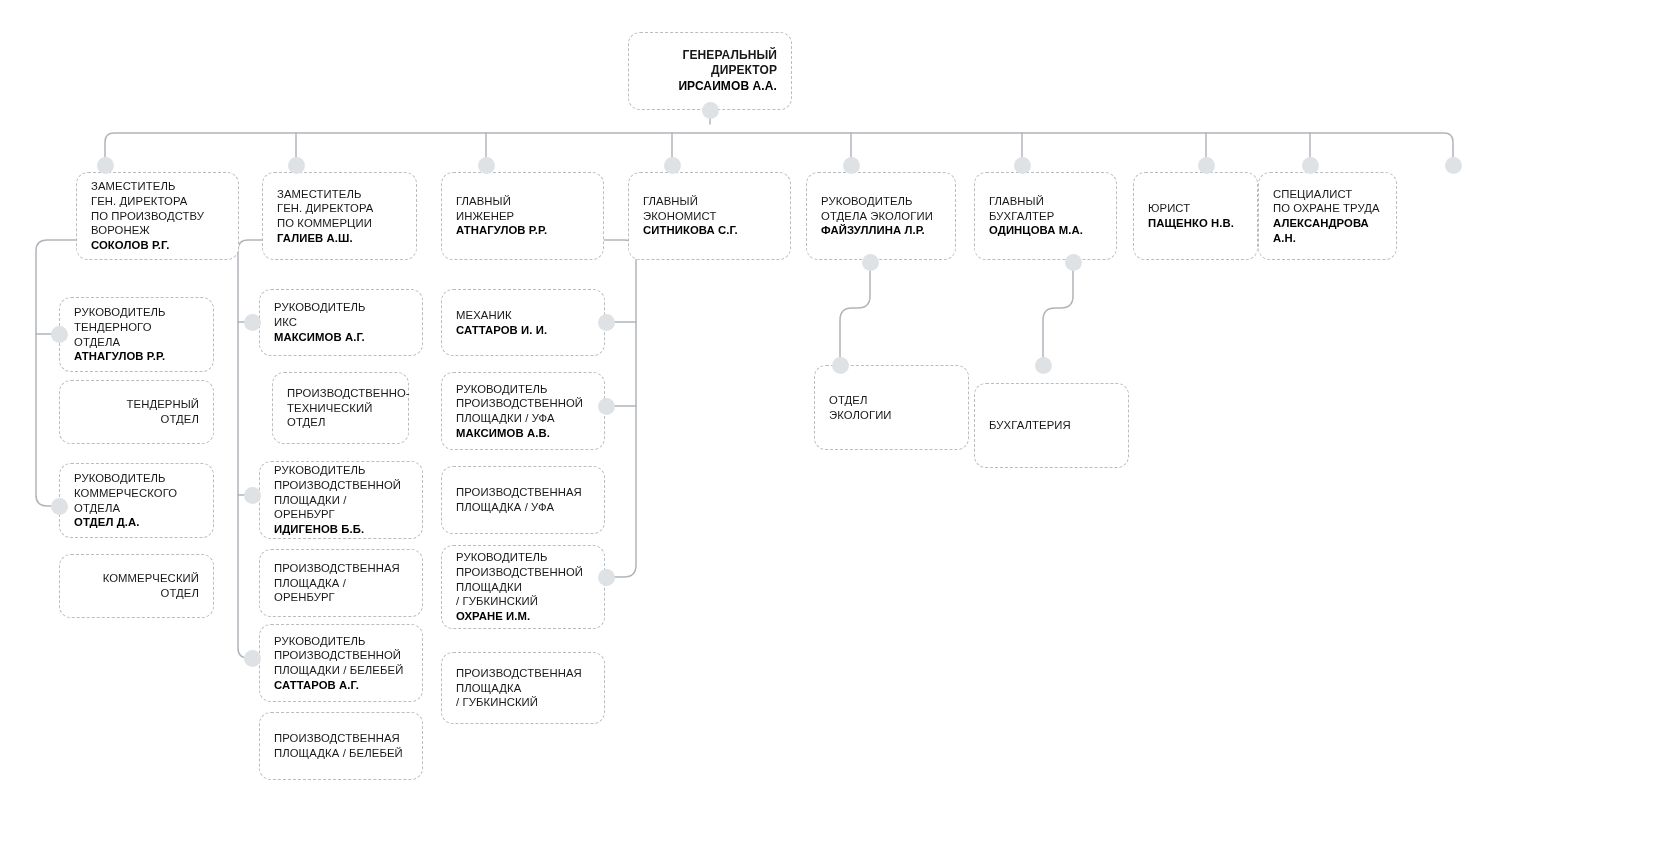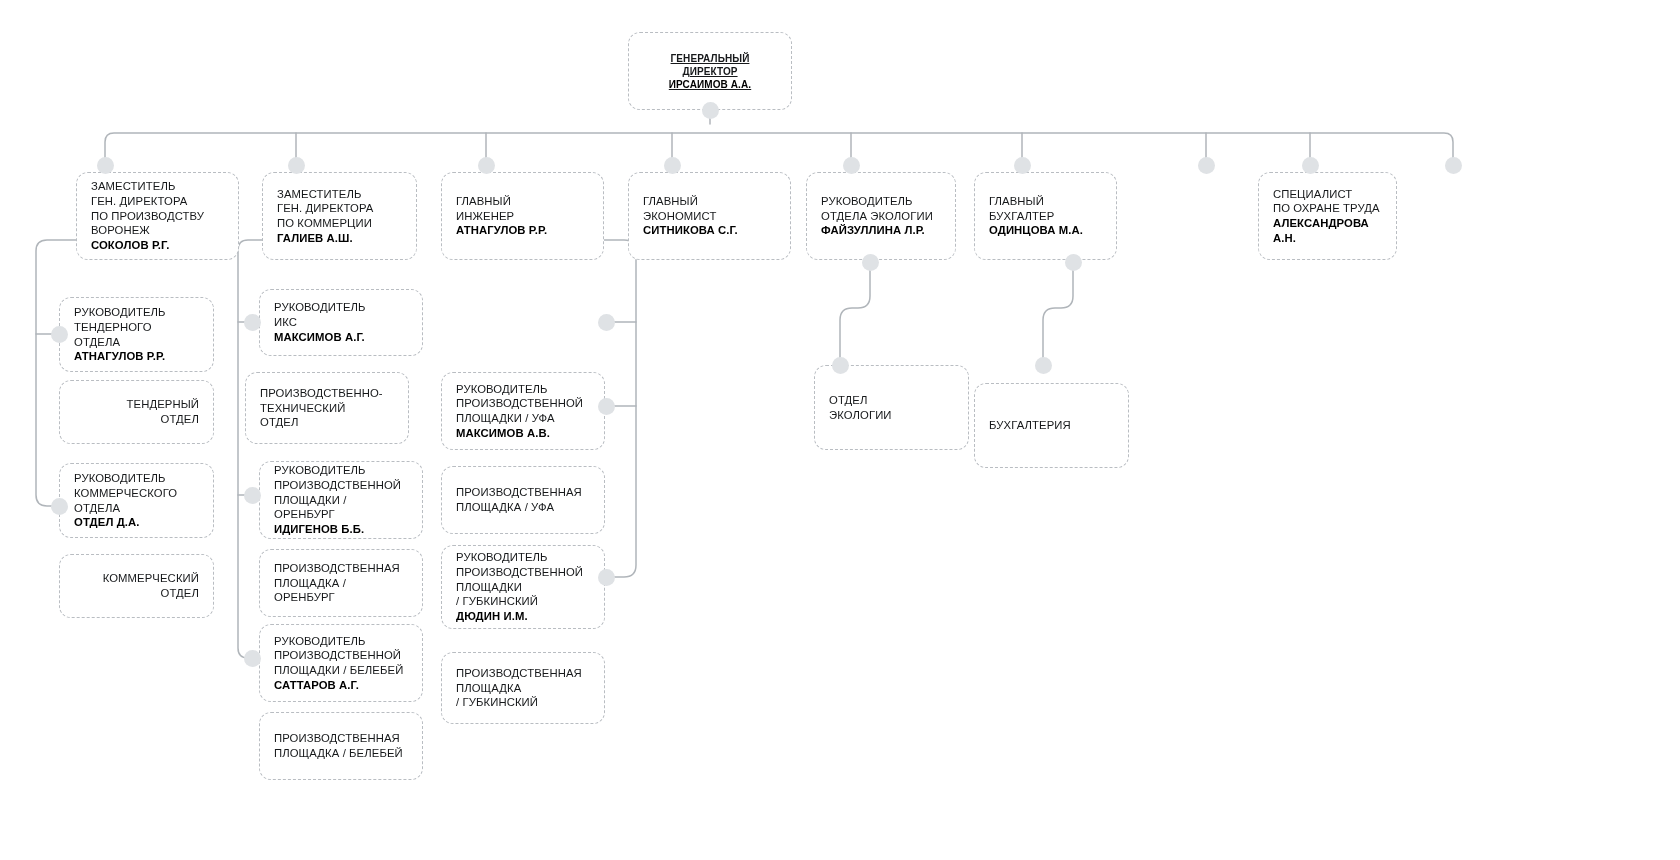--- a/index.html
+++ b/index.html
@@ -45,21 +45,21 @@
     letter-spacing: 0.1px;
     white-space: pre-line;
   }
   .node .name {
     display: block;
     font-weight: bold;
     color: #000000;
     white-space: pre-line;
   }
   .node.center .txt { text-align: center; }
-  .node.root .txt { font-weight: bold; font-size: 10px; text-align: center; text-decoration: underline; }
+  .node.root .txt { font-weight: bold; font-size: 12px; text-align: right; }
   .dot {
     position: absolute;
     width: 17px;
     height: 17px;
     border-radius: 50%;
     background: #dfe2e5;
     z-index: 5;
   }
 </style>
 </head>
@@ -121,20 +121,23 @@
 ЭКОНОМИСТ</span><span class="name">СИТНИКОВА С.Г.</span></div>
     </div>
     <div class="node center " style="left: 806px; top: 172px; width: 150px; height: 88px;">
       <div class="txt" style="text-align: left;"><span class="role">РУКОВОДИТЕЛЬ
 ОТДЕЛА ЭКОЛОГИИ</span><span class="name">ФАЙЗУЛЛИНА Л.Р.</span></div>
     </div>
     <div class="node center " style="left: 974px; top: 172px; width: 143px; height: 88px;">
       <div class="txt" style="text-align: left;"><span class="role">ГЛАВНЫЙ
 БУХГАЛТЕР</span><span class="name">ОДИНЦОВА М.А.</span></div>
     </div>
+    <div class="node center " style="left: 1133px; top: 172px; width: 125px; height: 88px;">
+      <div class="txt" style="text-align: left;"><span class="role">ЮРИСТ</span><span class="name">ПАЩЕНКО Н.В.</span></div>
+    </div>
     <div class="node center " style="left: 1258px; top: 172px; width: 139px; height: 88px;">
       <div class="txt" style="text-align: left;"><span class="role">СПЕЦИАЛИСТ
 ПО ОХРАНЕ ТРУДА</span><span class="name">АЛЕКСАНДРОВА А.Н.</span></div>
     </div>
     <div class="node center " style="left: 59px; top: 297px; width: 155px; height: 75px;">
       <div class="txt" style="text-align: left;"><span class="role">РУКОВОДИТЕЛЬ
 ТЕНДЕРНОГО
 ОТДЕЛА</span><span class="name">АТНАГУЛОВ Р.Р.</span></div>
     </div>
     <div class="node center " style="left: 59px; top: 380px; width: 155px; height: 64px;">
@@ -147,21 +150,21 @@
 ОТДЕЛА</span><span class="name">ОТДЕЛ Д.А.</span></div>
     </div>
     <div class="node center " style="left: 59px; top: 554px; width: 155px; height: 64px;">
       <div class="txt" style="text-align: right;"><span class="role">КОММЕРЧЕСКИЙ
 ОТДЕЛ</span></div>
     </div>
     <div class="node center " style="left: 259px; top: 289px; width: 164px; height: 67px;">
       <div class="txt" style="text-align: left;"><span class="role">РУКОВОДИТЕЛЬ
 ИКС</span><span class="name">МАКСИМОВ А.Г.</span></div>
     </div>
-    <div class="node center " style="left: 245px; top: 372px; width: 164px; height: 72px;">
+    <div class="node center " style="left: 272px; top: 372px; width: 137px; height: 72px;">
       <div class="txt" style="text-align: left;"><span class="role">ПРОИЗВОДСТВЕННО-
 ТЕХНИЧЕСКИЙ
 ОТДЕЛ</span></div>
     </div>
     <div class="node center " style="left: 259px; top: 461px; width: 164px; height: 78px;">
       <div class="txt" style="text-align: left;"><span class="role">РУКОВОДИТЕЛЬ
 ПРОИЗВОДСТВЕННОЙ
 ПЛОЩАДКИ / ОРЕНБУРГ</span><span class="name">ИДИГЕНОВ Б.Б.</span></div>
     </div>
     <div class="node center " style="left: 259px; top: 549px; width: 164px; height: 68px;">
@@ -170,34 +173,37 @@
     </div>
     <div class="node center " style="left: 259px; top: 624px; width: 164px; height: 78px;">
       <div class="txt" style="text-align: left;"><span class="role">РУКОВОДИТЕЛЬ
 ПРОИЗВОДСТВЕННОЙ
 ПЛОЩАДКИ / БЕЛЕБЕЙ</span><span class="name">САТТАРОВ А.Г.</span></div>
     </div>
     <div class="node center " style="left: 259px; top: 712px; width: 164px; height: 68px;">
       <div class="txt" style="text-align: left;"><span class="role">ПРОИЗВОДСТВЕННАЯ
 ПЛОЩАДКА / БЕЛЕБЕЙ</span></div>
     </div>
+    <div class="node center " style="left: 441px; top: 289px; width: 164px; height: 67px;">
+      <div class="txt" style="text-align: left;"><span class="role">МЕХАНИК</span><span class="name">САТТАРОВ И. И.</span></div>
+    </div>
     <div class="node center " style="left: 441px; top: 372px; width: 164px; height: 78px;">
       <div class="txt" style="text-align: left;"><span class="role">РУКОВОДИТЕЛЬ
 ПРОИЗВОДСТВЕННОЙ
 ПЛОЩАДКИ / УФА</span><span class="name">МАКСИМОВ А.В.</span></div>
     </div>
     <div class="node center " style="left: 441px; top: 466px; width: 164px; height: 68px;">
       <div class="txt" style="text-align: left;"><span class="role">ПРОИЗВОДСТВЕННАЯ
 ПЛОЩАДКА / УФА</span></div>
     </div>
     <div class="node center " style="left: 441px; top: 545px; width: 164px; height: 84px;">
       <div class="txt" style="text-align: left;"><span class="role">РУКОВОДИТЕЛЬ
 ПРОИЗВОДСТВЕННОЙ
 ПЛОЩАДКИ
-/ ГУБКИНСКИЙ</span><span class="name">ДЮДИН И.М.</span></div>
+/ ГУБКИНСКИЙ</span><span class="name">ОХРАНЕ И.М.</span></div>
     </div>
     <div class="node center " style="left: 441px; top: 652px; width: 164px; height: 72px;">
       <div class="txt" style="text-align: left;"><span class="role">ПРОИЗВОДСТВЕННАЯ
 ПЛОЩАДКА
 / ГУБКИНСКИЙ</span></div>
     </div>
     <div class="node center " style="left: 814px; top: 365px; width: 155px; height: 85px;">
       <div class="txt" style="text-align: left;"><span class="role">ОТДЕЛ
 ЭКОЛОГИИ</span></div>
     </div>

